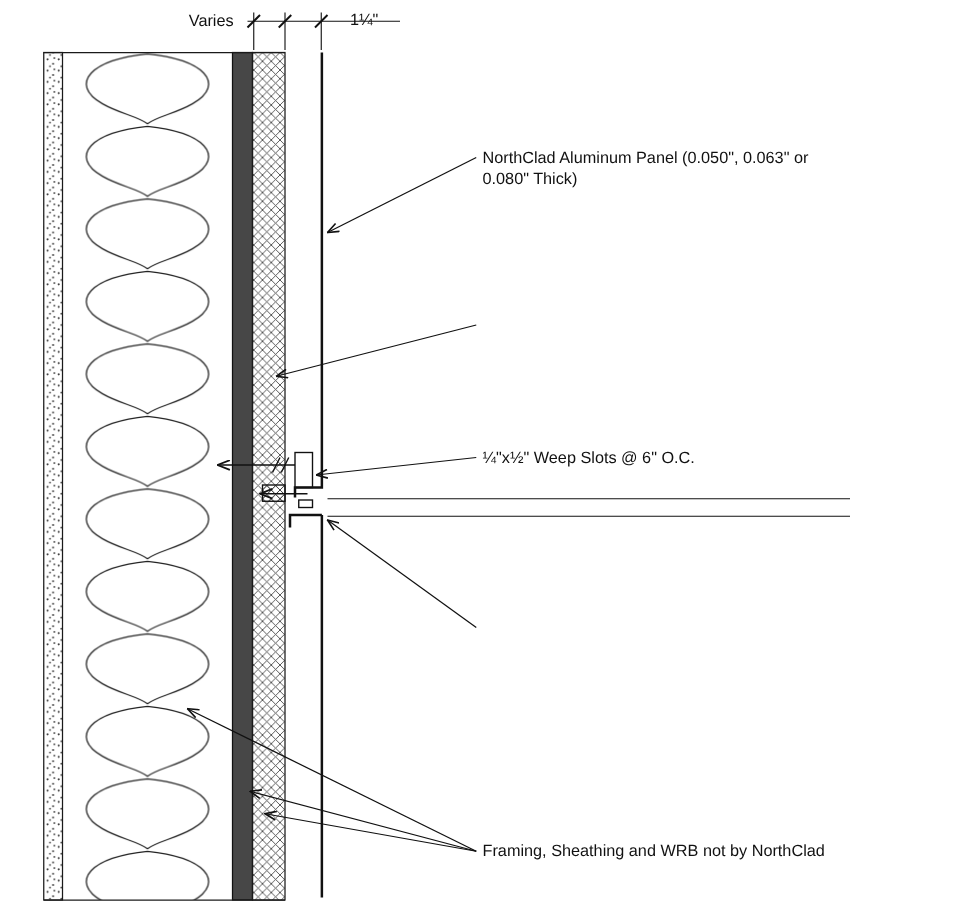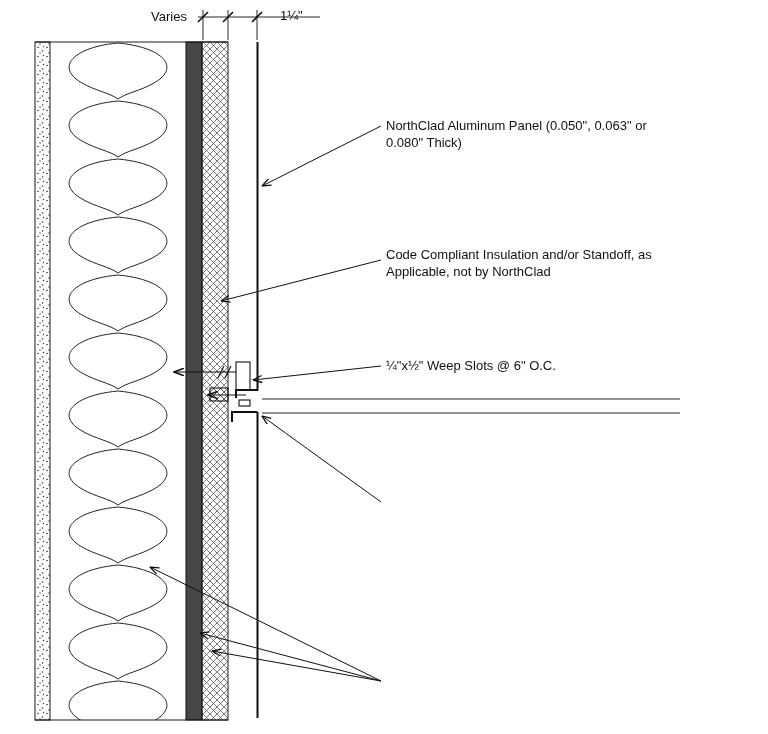--- a/index.html
+++ b/index.html
@@ -102,16 +102,16 @@
     </g>
   </svg>
 
   <div class="dim" style="left:151px;top:9px">Varies</div>
   <div class="dim" style="left:280px;top:8px">1¼"</div>
   <div class="vdim" style="left:715px;top:221px">Panel Dimension</div>
   <div class="vdim" style="left:715px;top:565px">Panel Dimension</div>
   <div class="vdim" style="left:757px;top:406px">½"</div>
 
   <div class="note" style="left:386px;top:117px;width:300px">NorthClad Aluminum Panel (0.050", 0.063" or 0.080" Thick)</div>
-  <div class="note" style="left:386px;top:246px;width:310px">Code Compliant Insulation and/or Standoff, as Applicable, not by NorthClad</div>
   <div class="note" style="left:386px;top:357px">¼"x½" Weep Slots @ 6" O.C.</div>
+  <div class="note" style="left:386px;top:672px">Framing, Sheathing and WRB not by NorthClad</div>
 
 </div>
 
 </body></html>

